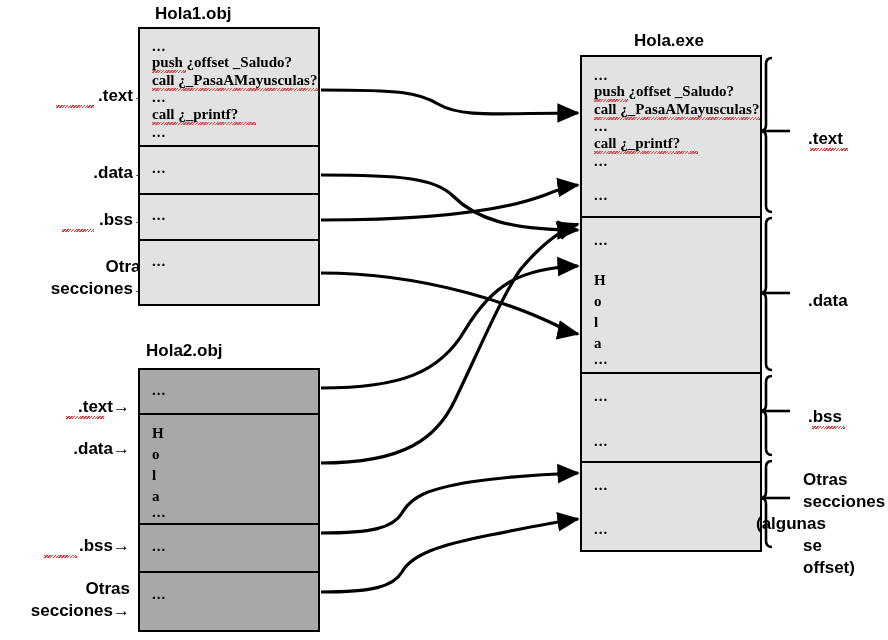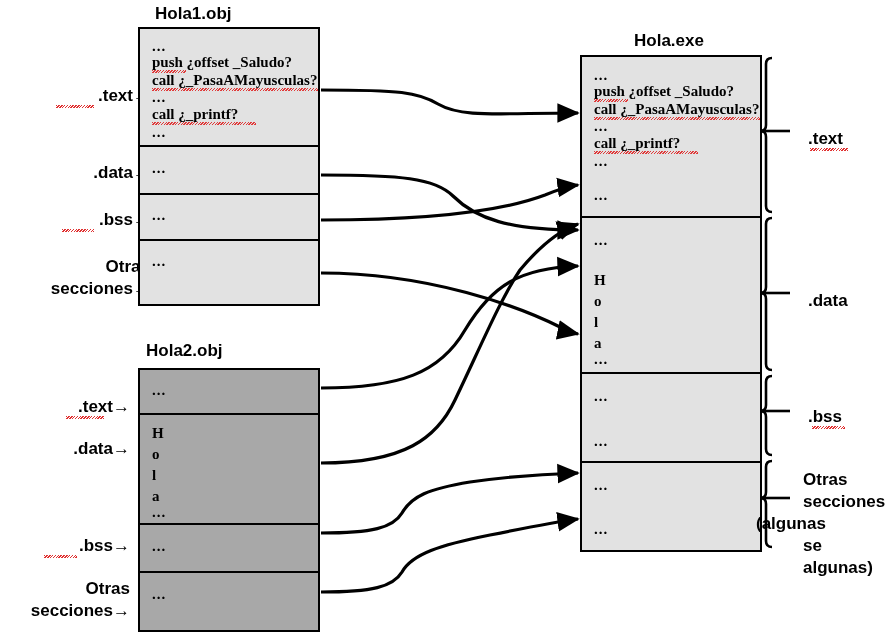--- a/index.html
+++ b/index.html
@@ -174,21 +174,21 @@
 
   <div class="rlbl" style="left:808px;top:290px;">.data</div>
 
   <div class="rlbl" style="left:808px;top:406px;">.bss</div>
   <div class="redsq" style="left:812px;top:426px;width:33px;"></div>
 
   <div class="rlbl" style="left:803px;top:469px;">Otras</div>
   <div class="rlbl" style="left:803px;top:491px;">secciones</div>
   <div class="rlbl" style="left:756px;top:513px;">(algunas</div>
   <div class="rlbl" style="left:803px;top:535px;"> se</div>
-  <div class="rlbl" style="left:803px;top:557px;">algunas)</div>
+  <div class="rlbl" style="left:803px;top:557px;">offset)</div>
 
   <svg class="layer" viewBox="0 0 888 640">
     <defs>
       <marker id="ah" viewBox="0 0 10 10" refX="9.2" refY="5" markerWidth="7" markerHeight="7" orient="auto-start-reverse" markerUnits="strokeWidth">
         <path d="M0,0.6 L10,5 L0,9.4 z" fill="#000"></path>
       </marker>
     </defs>
 
     <g fill="none" stroke="#000" stroke-width="3.2" stroke-linecap="butt">
 

